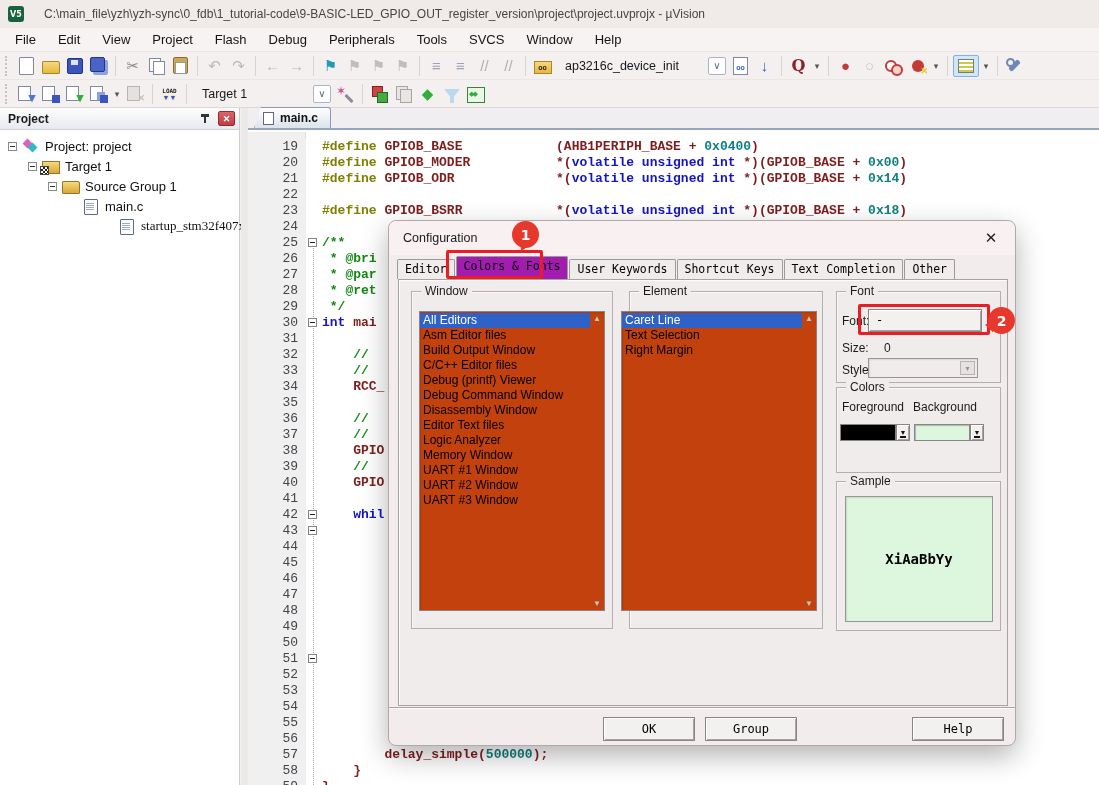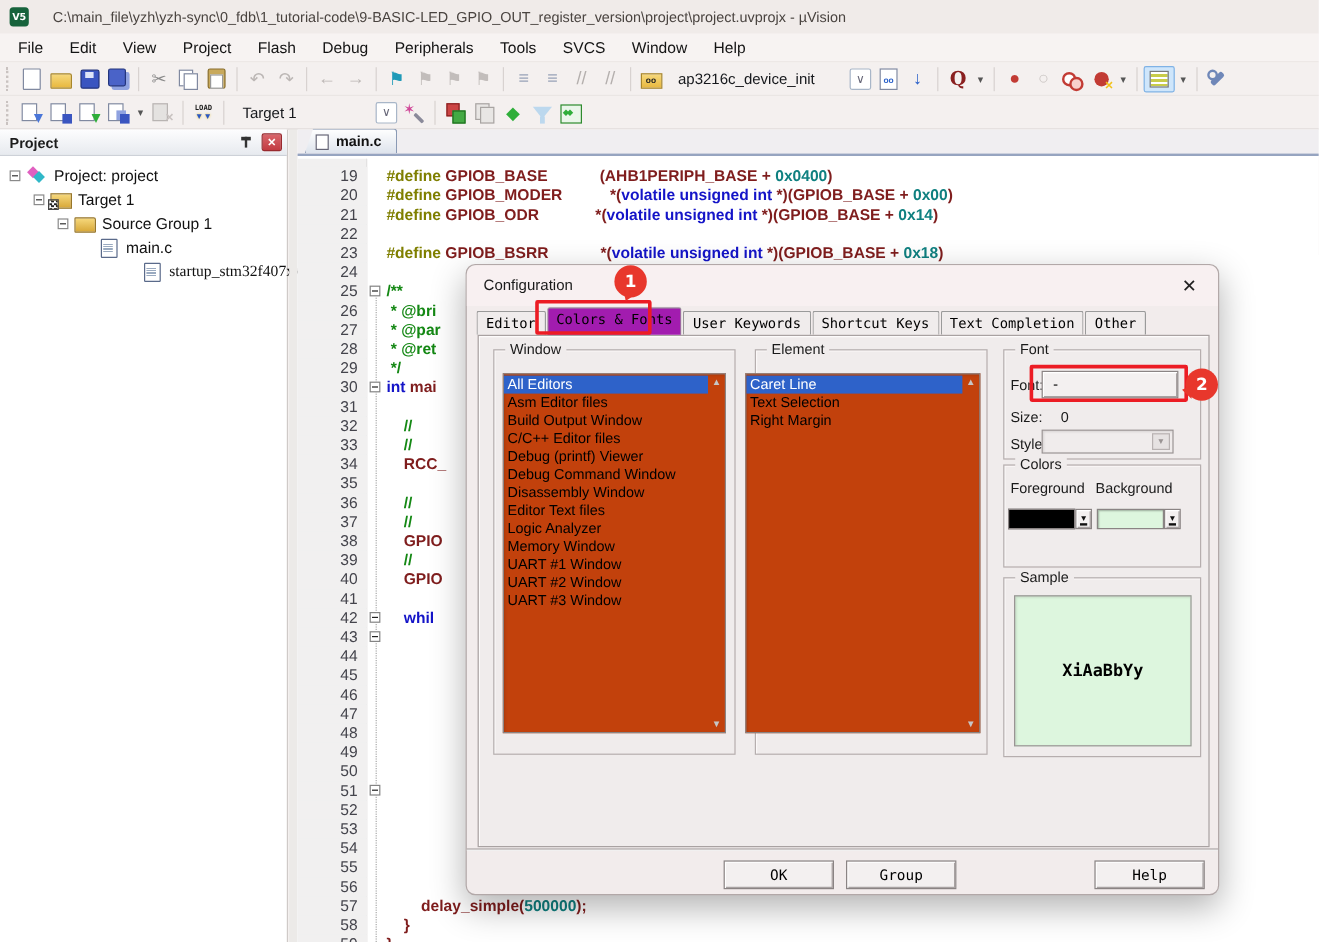--- a/index.html
+++ b/index.html
@@ -94,21 +94,21 @@
 
   .editor { position:absolute; left:248px; top:108px; right:0; bottom:0; background:#fff; }
   .tabbar { position:absolute; left:0; top:0; right:0; height:22px; background:#f0eef1; border-bottom:2px solid #96a4c0; }
   .edtab { position:absolute; left:6px; bottom:0; height:21px; background:linear-gradient(#fefefe,#dde3ec); border:1px solid #8a9ab5; border-bottom:none; border-radius:3px 3px 0 0; display:flex; align-items:center; padding:0 12px 0 8px; clip-path:polygon(7px 0,100% 0,100% 100%,0 100%); }
   .edtab-ico { width:11px; height:13px; background:#fff; border:1px solid #667; margin-right:6px; }
   .edtab-label { font-size:12px; font-weight:bold; color:#111; }
   .ed-body { position:absolute; left:0; top:24px; right:0; bottom:0; overflow:hidden; }
   .gutter-bg { position:absolute; left:0; top:0; width:58px; bottom:0; background:#f1f0f0; border-right:1px solid #e3e2e2; }
   .foldline { position:absolute; left:65px; top:113px; height:600px; border-left:1px dotted #a8a8a8; }
   .ed-rows { position:absolute; left:0; top:7px; right:0; }
-  .ed-row { height:16px; display:flex; font-family:Liberation Sans, sans-serif; font-size:13px; line-height:16px; white-space:pre; }
+  .ed-row { height:16px; display:flex; font-family:Liberation Mono, monospace; font-size:13px; line-height:16px; white-space:pre; }
   .g-num { width:58px; flex:none; text-align:right; padding-right:8px; color:#44444c; background:#f1f0f0; position:relative; }
   .g-fold { width:16px; flex:none; position:relative; }
   .foldbox { position:absolute; left:2px; top:3px; width:9px; height:9px; border:1px solid #848484; background:#fff; }
   .foldbox::after { content:""; position:absolute; left:1px; top:3px; width:5px; height:1px; background:#222; }
   .c-text { font-weight:bold; color:#000; }
   .c-text .pp { color:#7f7f00; } .c-text .kw { color:#1414c8; } .c-text .nu { color:#0f8080; } .c-text .com { color:#148814; } .c-text .pl { color:#7f1d1d; }
 
   
   .dialog { position:absolute; left:388px; top:220px; width:628px; height:526px; background:#f2ecec; border:1px solid #b2a8a8; border-radius:8px; box-shadow:0 10px 28px rgba(0,0,0,.3); z-index:20; }
   .dlg-titlebar { height:34px; display:flex; align-items:center; padding:0 14px; border-radius:8px 8px 0 0; background:#f8f0f1; }

